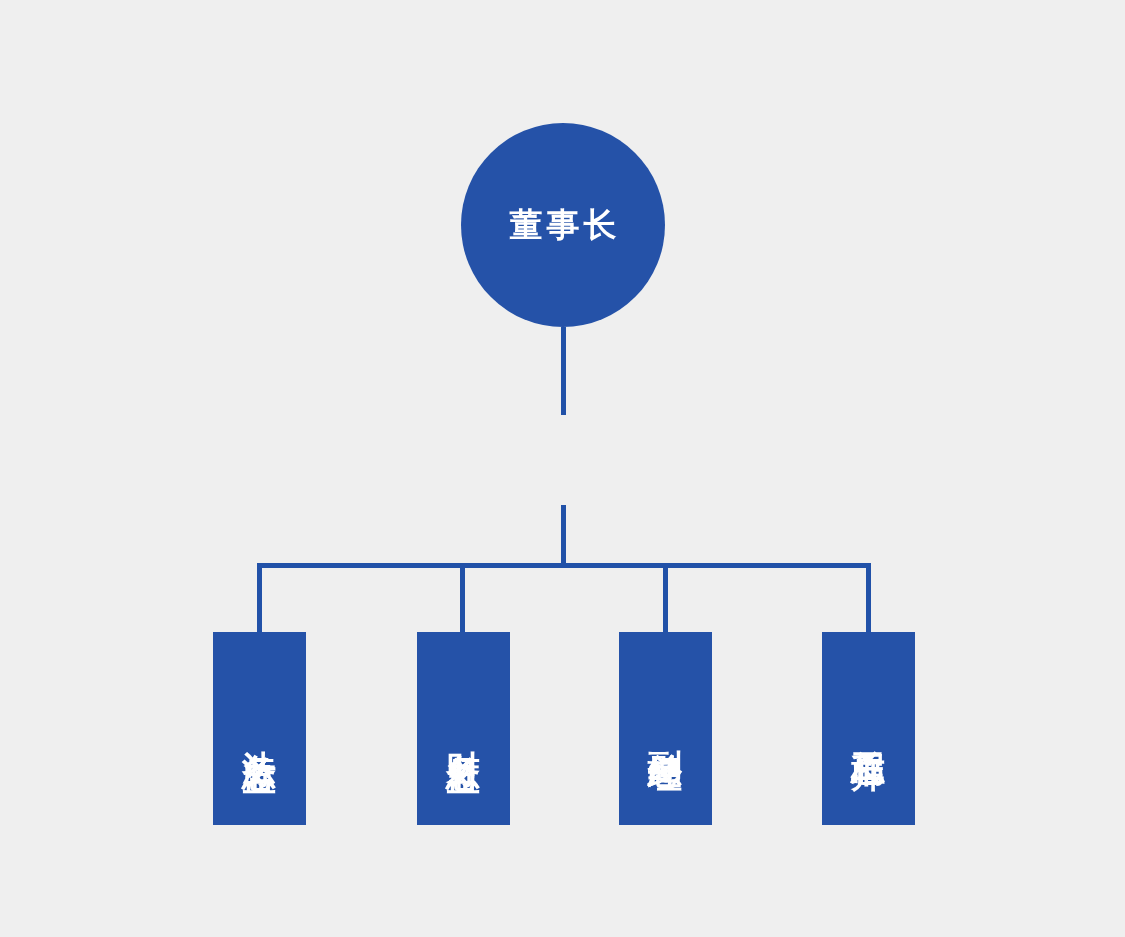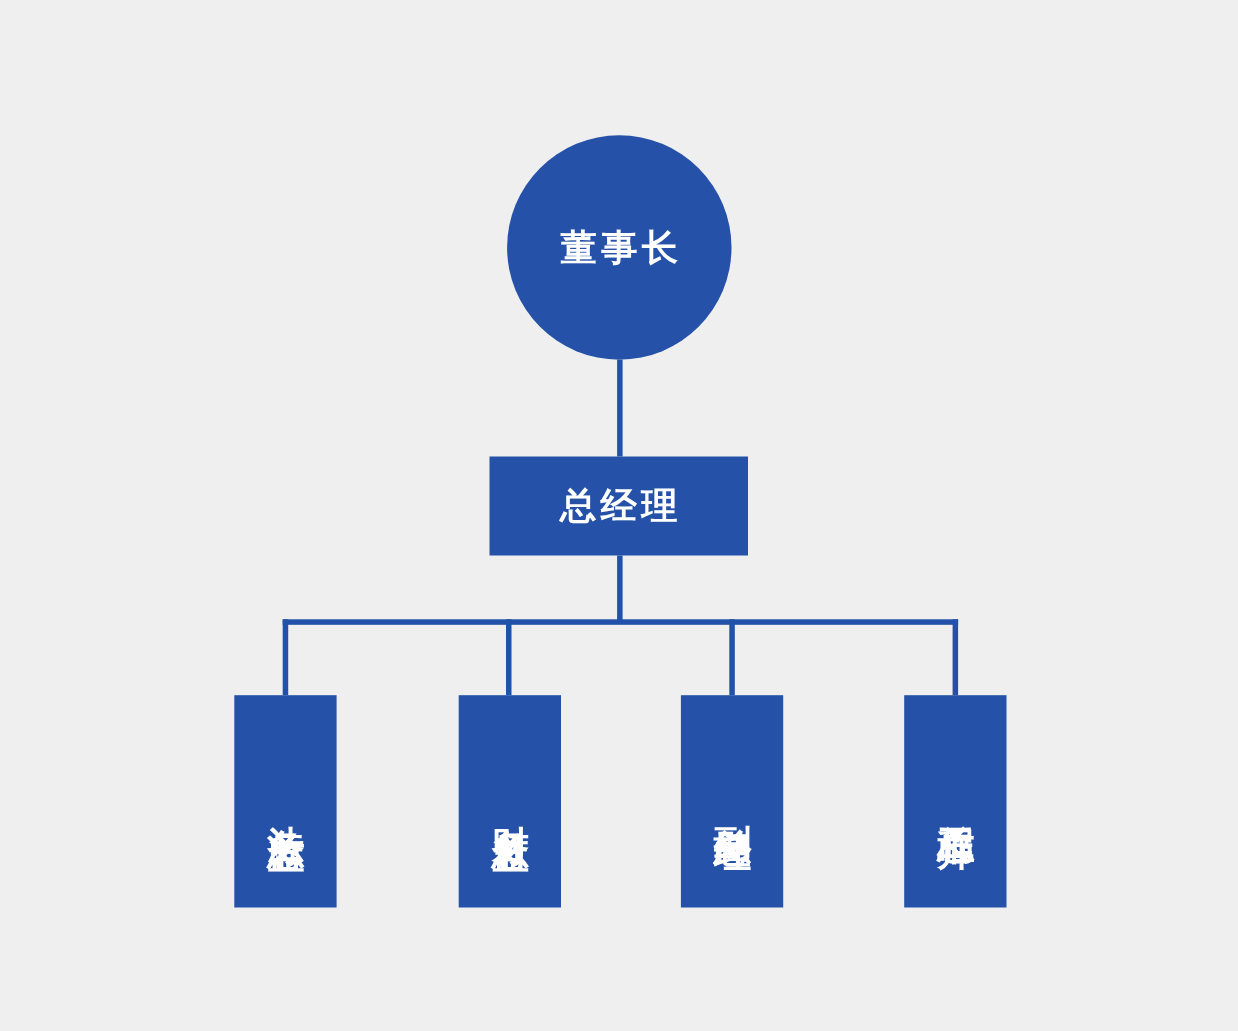--- a/index.html
+++ b/index.html
@@ -90,23 +90,20 @@
   <div class="line line-bus"></div>
   <div class="line line-drop line-drop-1"></div>
   <div class="line line-drop line-drop-2"></div>
   <div class="line line-drop line-drop-3"></div>
   <div class="line line-drop line-drop-4"></div>
 
   <div class="node node-chairman">
     <span>董事长</span>
   </div>
 
-  <div class="node node-gm">
-    <span>总经理</span>
-  </div>
 
   <div class="node node-leaf node-leaf-1">
     <span class="vtext">法务总监</span>
   </div>
 
   <div class="node node-leaf node-leaf-2">
     <span class="vtext">财务总监</span>
   </div>
 
   <div class="node node-leaf node-leaf-3">

